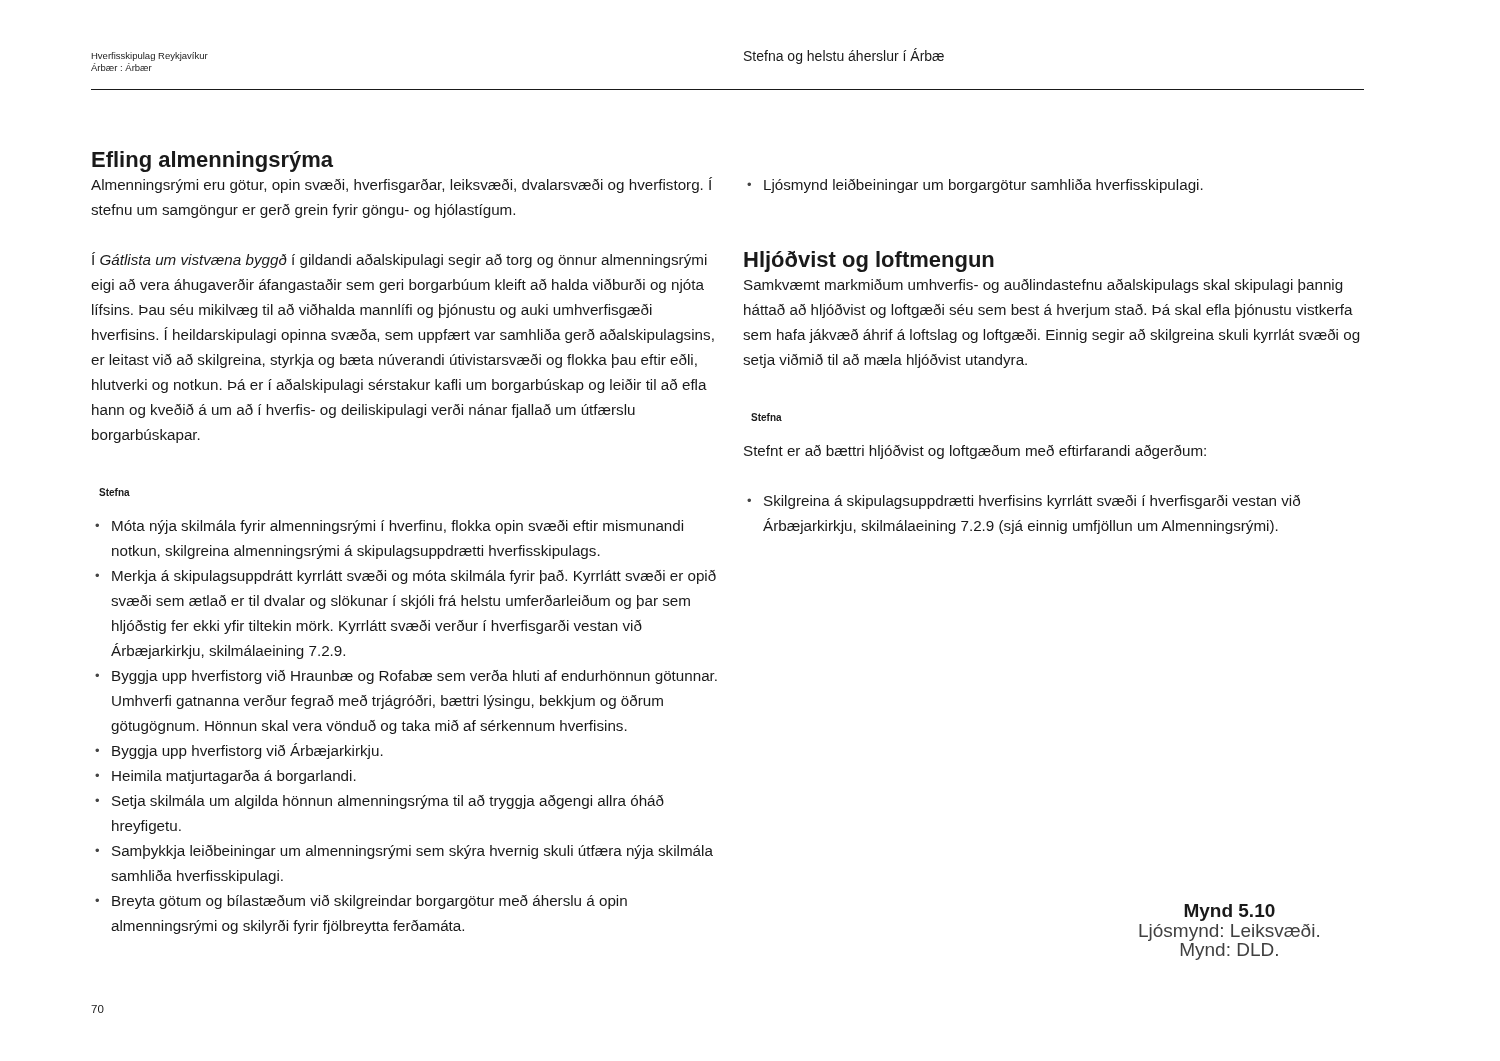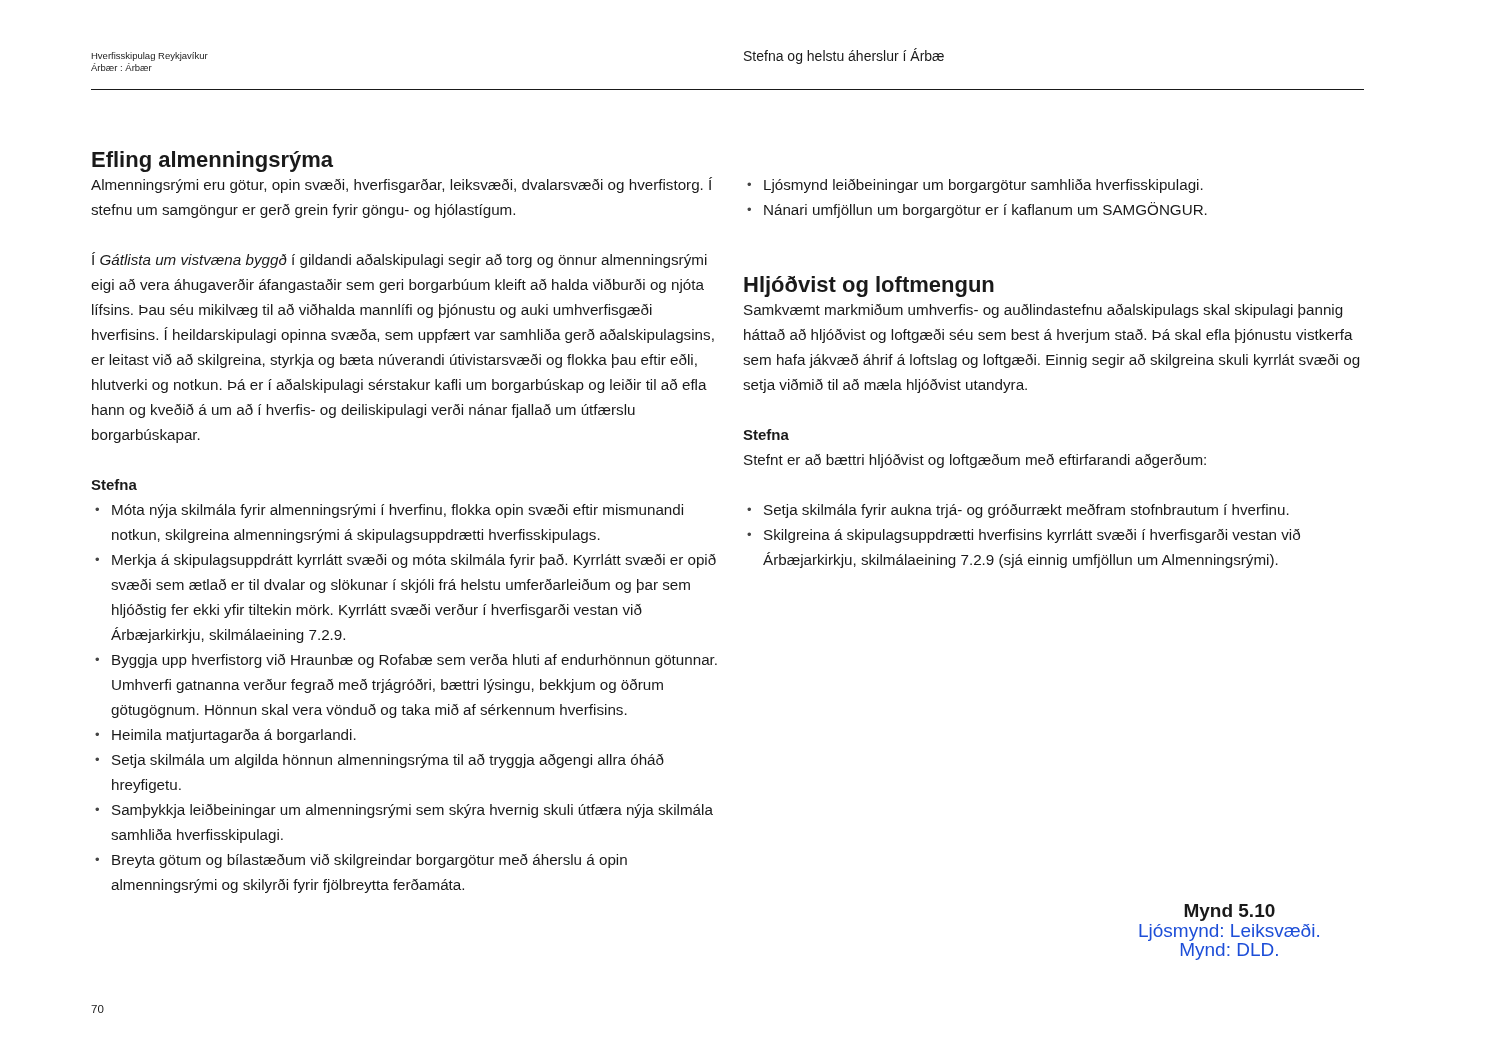--- a/index.html
+++ b/index.html
@@ -10,32 +10,32 @@
     .header-left { position: absolute; left: 91px; top: 50px; font-size: 9.5px; line-height: 12px; }
     .header-left .doc-title { font-weight: normal; }
     .header-right { position: absolute; left: 743px; top: 50px; font-size: 14px; line-height: 12px; }
     .header-rule { position: absolute; left: 91px; top: 89px; width: 1273px; height: 0; border-top: 1.2px solid #1a1a1a; }
 
     .col { position: absolute; font-size: 15.2px; line-height: 25px; }
     .col-left { left: 91px; top: 147px; width: 630px; }
     .col-right { left: 743px; top: 172px; width: 620px; }
 
     h2 { font-size: 22px; font-weight: bold; margin: 0; line-height: 25px; }
-    h3 { font-size: 15px; font-weight: bold; margin: 0; line-height: 25px; }
+    h3 { font-size: 10px; font-weight: bold; margin: 8px; line-height: 25px; }
     p { margin: 0; }
     .gap { height: 25px; }
     .gap-lg { height: 36px; }
     ul { list-style: none; margin: 0; padding: 0; }
     ul li { position: relative; padding-left: 20px; }
     ul li::before {
       content: "\2022"; position: absolute; left: 4px; top: 0; font-size: 13px; color: #444;
     }
     .caption { position: absolute; left: 1138px; top: 901px; font-size: 19px; line-height: 19.5px; text-align: center; }
     .caption .cap-title { font-weight: bold; color: #1a1a1a; }
-    .caption .cap-line { color: #1d4ed8; }
+    .caption .cap-line { color: #404040; }
     .page-number { position: absolute; left: 91px; top: 1003px; font-size: 11.5px; }
   </style>
 </head>
 <body>
 
 <div class="header-left">
   <div class="doc-title">Hverfisskipulag Reykjavíkur</div>
   <div>Árbær : Árbær</div>
 </div>
 <div class="header-right">Stefna og helstu áherslur í Árbæ</div>
@@ -45,42 +45,41 @@
   <h2>Efling almenningsrýma</h2>
   <p>Almenningsrými eru götur, opin svæði, hverfisgarðar, leiksvæði, dvalarsvæði og hverfistorg. Í stefnu um samgöngur er gerð grein fyrir göngu- og hjólastígum.</p>
   <div class="gap"></div>
   <p><span>Í </span><em>Gátlista um vistvæna byggð</em><span> í gildandi aðalskipulagi segir að torg og önnur almenningsrými eigi að vera áhugaverðir áfangastaðir sem geri borgarbúum kleift að halda viðburði og njóta lífsins. Þau séu mikilvæg til að viðhalda mannlífi og þjónustu og auki umhverfisgæði hverfisins. Í heildarskipulagi opinna svæða, sem uppfært var samhliða gerð aðalskipulagsins, er leitast við að skilgreina, styrkja og bæta núverandi útivistarsvæði og flokka þau eftir eðli, hlutverki og notkun. Þá er í aðalskipulagi sérstakur kafli um borgarbúskap og leiðir til að efla hann og kveðið á um að í hverfis- og deiliskipulagi verði nánar fjallað um útfærslu borgarbúskapar.</span></p>
   <div class="gap"></div>
   <h3>Stefna</h3>
   <ul>
     <li>Móta nýja skilmála fyrir almenningsrými í hverfinu, flokka opin svæði eftir mismunandi notkun, skilgreina almenningsrými á skipulagsuppdrætti hverfisskipulags.</li>
     <li>Merkja á skipulagsuppdrátt kyrrlátt svæði og móta skilmála fyrir það. Kyrrlátt svæði er opið svæði sem ætlað er til dvalar og slökunar í skjóli frá helstu umferðarleiðum og þar sem hljóðstig fer ekki yfir tiltekin mörk. Kyrrlátt svæði verður í hverfisgarði vestan við Árbæjarkirkju, skilmálaeining 7.2.9.</li>
     <li>Byggja upp hverfistorg við Hraunbæ og Rofabæ sem verða hluti af endurhönnun götunnar. Umhverfi gatnanna verður fegrað með trjágróðri, bættri lýsingu, bekkjum og öðrum götugögnum. Hönnun skal vera vönduð og taka mið af sérkennum hverfisins.</li>
+    <li>Byggja upp hverfistorg við Árbæjarkirkju.</li>
     <li>Heimila matjurtagarða á borgarlandi.</li>
     <li>Setja skilmála um algilda hönnun almenningsrýma til að tryggja aðgengi allra óháð hreyfigetu.</li>
     <li>Samþykkja leiðbeiningar um almenningsrými sem skýra hvernig skuli útfæra nýja skilmála samhliða hverfisskipulagi.</li>
     <li>Breyta götum og bílastæðum við skilgreindar borgargötur með áherslu á opin almenningsrými og skilyrði fyrir fjölbreytta ferðamáta.</li>
   </ul>
 </div>
 
 <div class="col col-right">
   <ul>
     <li>Ljósmynd leiðbeiningar um borgargötur samhliða hverfisskipulagi.</li>
-    <li>Nánari umfjöllun um borgargötur er í kaflanum um SAMGÖNGUR.</li>
   </ul>
   <div class="gap-lg"></div>
   <div class="gap" style="height:14px"></div>
   <h2>Hljóðvist og loftmengun</h2>
   <p>Samkvæmt markmiðum umhverfis- og auðlindastefnu aðalskipulags skal skipulagi þannig háttað að hljóðvist og loftgæði séu sem best á hverjum stað. Þá skal efla þjónustu vistkerfa sem hafa jákvæð áhrif á loftslag og loftgæði. Einnig segir að skilgreina skuli kyrrlát svæði og setja viðmið til að mæla hljóðvist utandyra.</p>
   <div class="gap"></div>
   <h3>Stefna</h3>
   <p>Stefnt er að bættri hljóðvist og loftgæðum með eftirfarandi aðgerðum:</p>
   <div class="gap"></div>
   <ul>
-    <li>Setja skilmála fyrir aukna trjá- og gróðurrækt meðfram stofnbrautum í hverfinu.</li>
     <li>Skilgreina á skipulagsuppdrætti hverfisins kyrrlátt svæði í hverfisgarði vestan við Árbæjarkirkju, skilmálaeining 7.2.9 (sjá einnig umfjöllun um Almenningsrými).</li>
   </ul>
 </div>
 
 <div class="caption">
   <div class="cap-title">Mynd 5.10</div>
   <div class="cap-line">Ljósmynd: Leiksvæði.</div>
   <div class="cap-line">Mynd: DLD.</div>
 </div>
 

